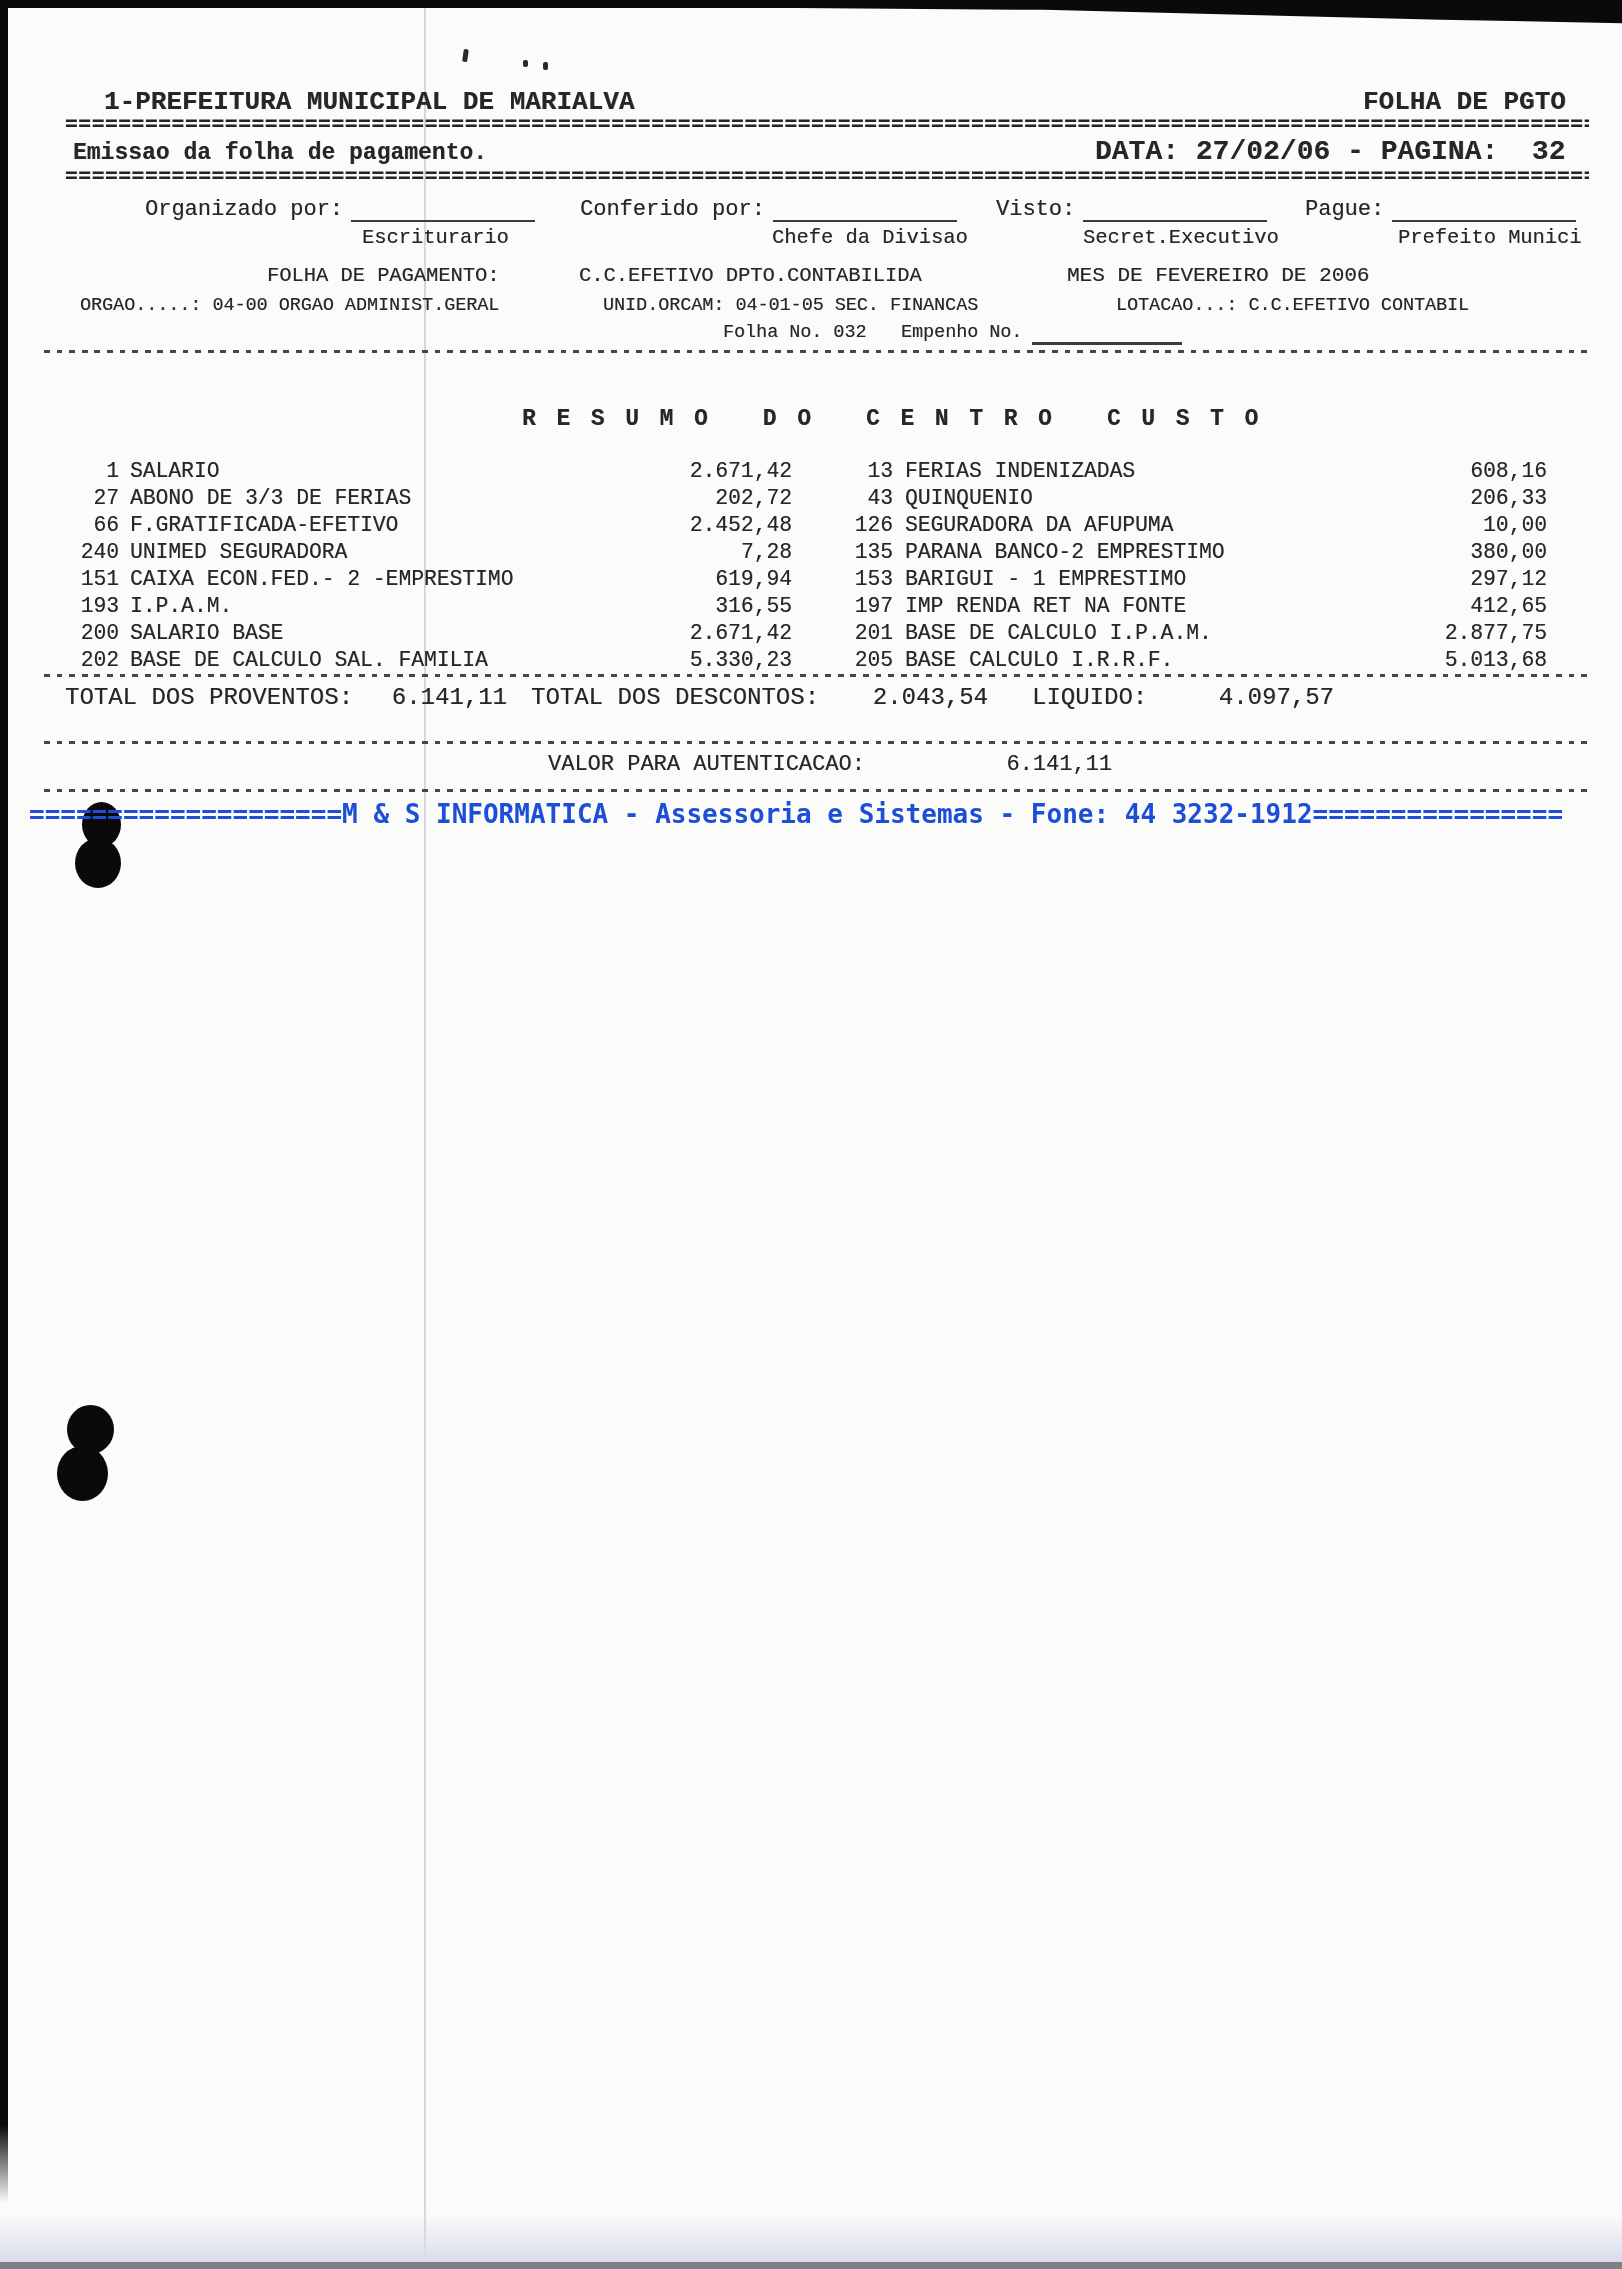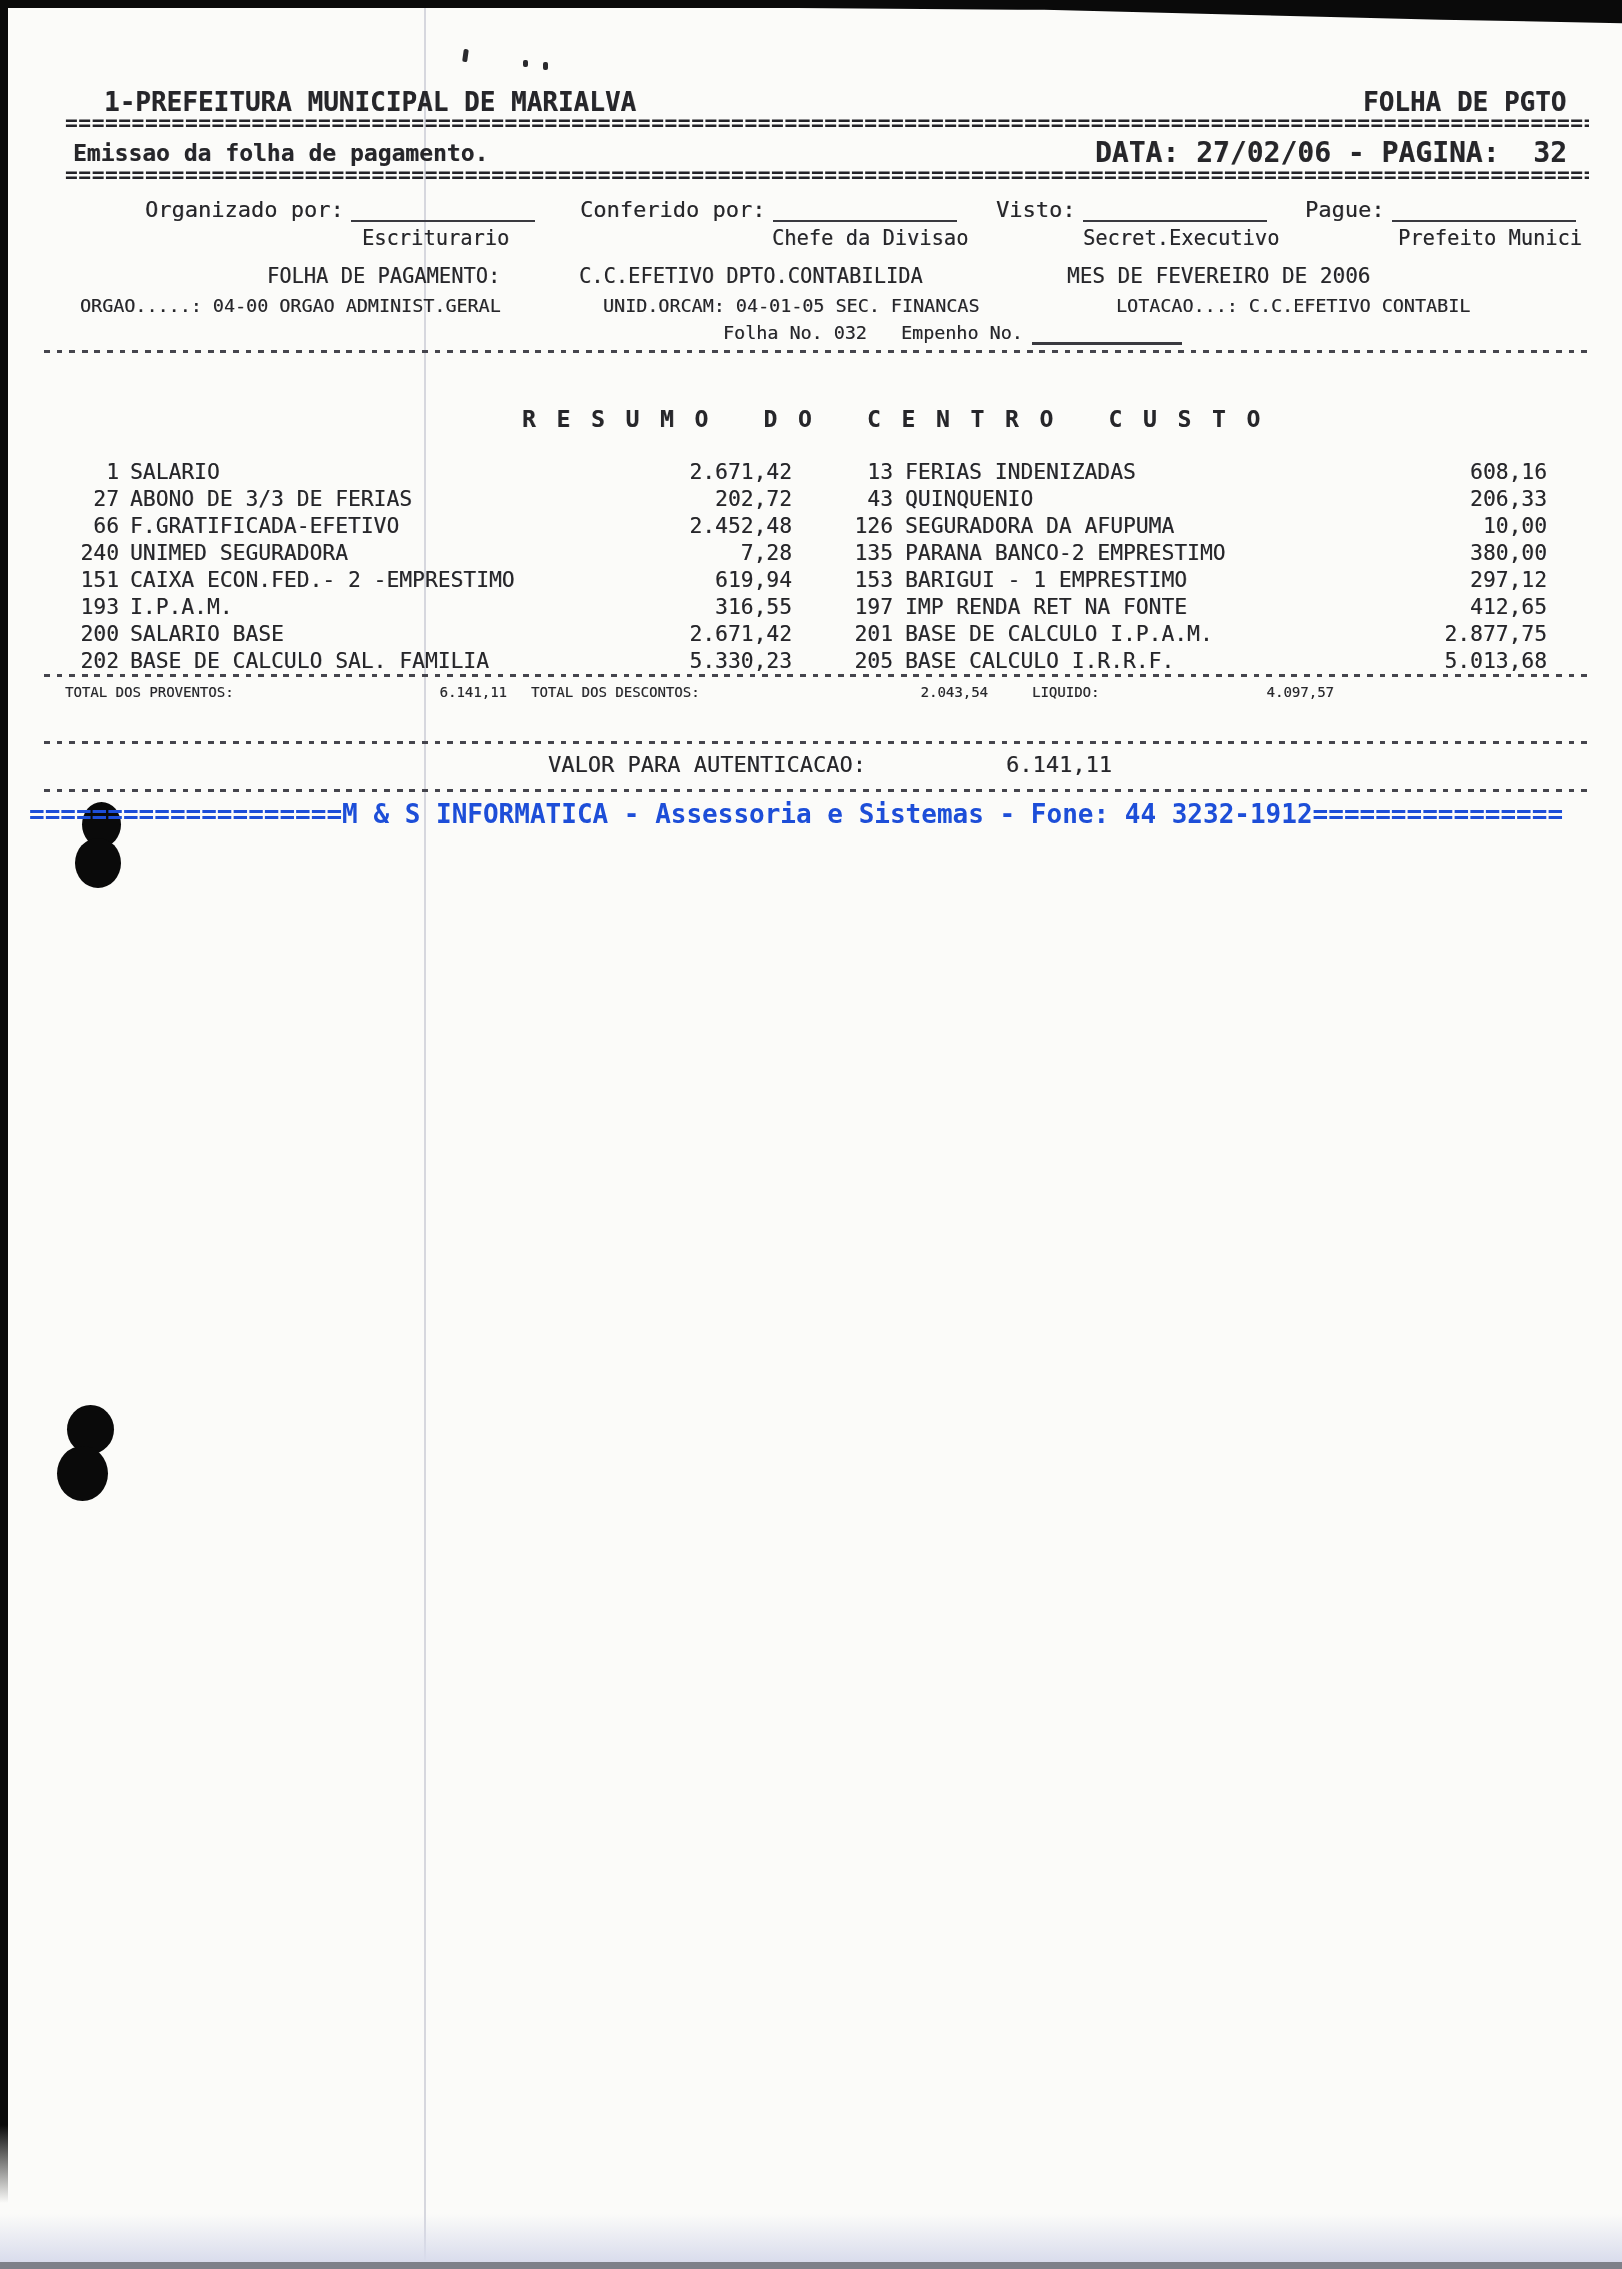--- a/index.html
+++ b/index.html
@@ -5,21 +5,21 @@
   html,body{margin:0;padding:0;background:#e8e8e8;}
   #page{
     position:relative;
     width:1622px;height:2270px;
     background:#fbfbf9;
     overflow:hidden;
     font-family:"DejaVu Sans Mono","Liberation Mono",monospace;
     color:#26262a;
   }
   .abs{position:absolute;white-space:pre;}
-  .ink{text-shadow:0.4px 0.4px 0 rgba(35,35,40,.45);}
+  .ink{text-shadow:0.4px 0.4px 0 rgba(35,35,40,.45);font-family:Liberation Mono, monospace;}
 
   
   #top-strip{position:absolute;left:0;top:0;width:1622px;height:7.8px;background:#0a0a0a;}
   #top-strip-right{position:absolute;left:796px;top:0;width:827px;height:29px;background:#0a0a0a;
     clip-path:polygon(0 0,100% 0,100% 80%,78% 68%,55% 52%,30% 34%,0 28%);}
   #left-strip{position:absolute;left:0;top:0;width:7.8px;height:2203px;
     background:linear-gradient(to bottom,#0a0a0a 0 2125px,rgba(10,10,10,0) 100%);}
   #bottom-haze{position:absolute;left:0;top:2214px;width:1622px;height:48px;
     background:linear-gradient(to bottom,rgba(216,219,234,0),#d9dcec);}
   #bottom-strip{position:absolute;left:0;top:2262px;width:1622px;height:7.8px;background:#7e8089;}
@@ -69,21 +69,21 @@
   .t-row{position:relative;height:27px;font-size:21.3px;}
   .t-row span{position:absolute;white-space:pre;}
   .t-row .c1{left:0;width:47px;text-align:right;}
   .t-row .l1{left:58px;}
   .t-row .v1{left:477px;width:243px;text-align:right;}
   .t-row .c2{left:763px;width:58px;text-align:right;}
   .t-row .l2{left:833px;}
   .t-row .v2{left:1232px;width:243px;text-align:right;}
 
   
-  #totals{position:absolute;left:0;top:684px;width:1622px;height:27px;font-size:14px;}
+  #totals{position:absolute;left:0;top:684px;width:1622px;height:27px;font-size:24px;}
   #totals span{position:absolute;white-space:pre;}
   #tp-label{left:65px;}  #tp-val{left:274px;width:233px;text-align:right;}
   #td-label{left:531px;} #td-val{left:755px;width:233px;text-align:right;}
   #tl-label{left:1032px;}#tl-val{left:1101px;width:233px;text-align:right;}
 
   
   #valor-label{left:548px;top:752px;font-size:22px;}
   #valor-value{left:879px;top:752px;width:233px;text-align:right;font-size:22px;}
 
   

